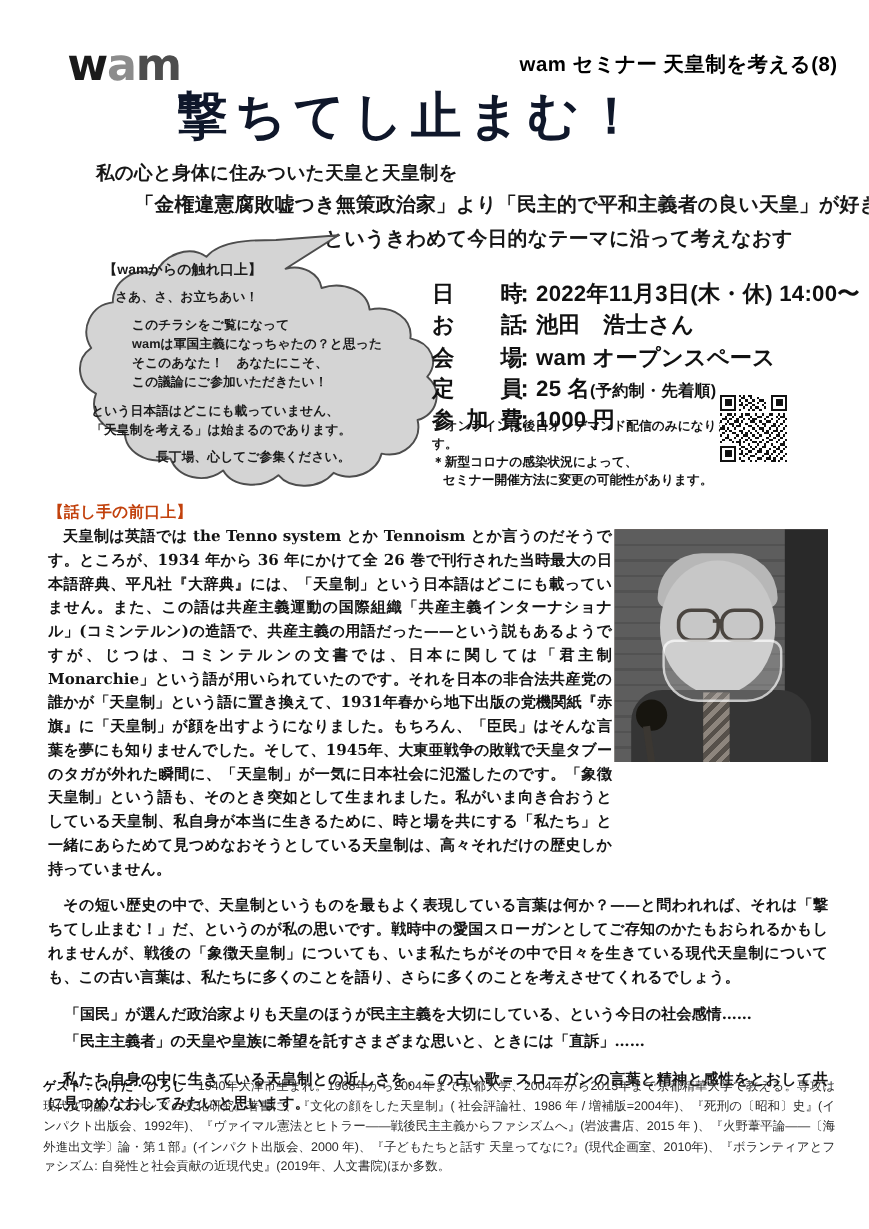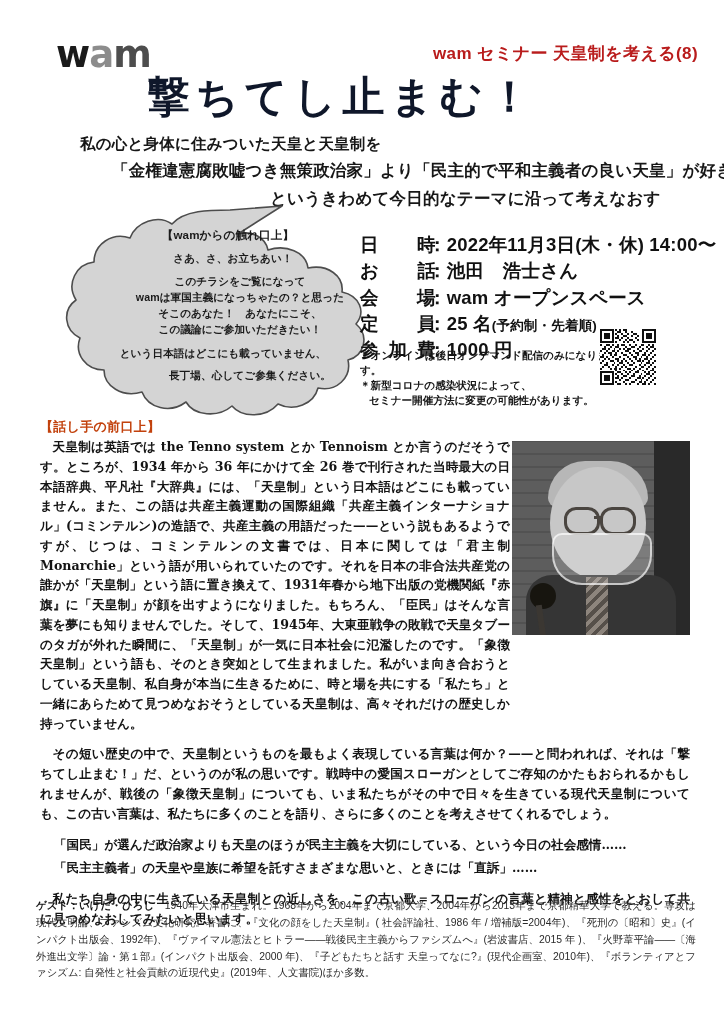--- a/index.html
+++ b/index.html
@@ -19,21 +19,21 @@
   .logo{
     position:absolute;left:40px;top:16px;
     font-family:"DejaVu Sans",sans-serif;
     font-size:37px;font-weight:700;letter-spacing:-1px;line-height:1;
   }
   .logo .l1{color:#1a1a1a;}
   .logo .l2{color:#8c8c8c;}
   .logo .l3{color:#4d4d4d;}
   .seminar-line{
     position:absolute;right:30px;top:22px;
-    font-size:17px;font-weight:700;letter-spacing:.4px;color:#b91c1c;
+    font-size:17px;font-weight:700;letter-spacing:.4px;color:#000000;
     white-space:nowrap;
   }
 
   
   .main-title{
     position:absolute;top:74px;left:0;width:724px;
     text-align:center;
     font-family:"DejaVu Serif","Liberation Serif",serif;
     font-size:42px;font-weight:700;letter-spacing:6px;
     color:#0f172a;line-height:1.1;
@@ -41,21 +41,21 @@
   }
 
   
   .sub-wrap{position:absolute;top:134px;left:0;width:724px;
     font-family:"DejaVu Serif","Liberation Serif",serif;font-weight:700;color:#171717;}
   .sub1{position:absolute;left:80px;top:0;font-size:15.5px;letter-spacing:.2px;white-space:nowrap;}
   .sub2{position:absolute;left:112px;top:26px;font-size:16.5px;letter-spacing:.2px;white-space:nowrap;}
   .sub3{position:absolute;left:270px;top:54px;font-size:16.5px;letter-spacing:.2px;white-space:nowrap;}
 
   
-  .bubble{position:absolute;left:52px;top:204px;width:330px;height:220px;text-align:center;}
+  .bubble{position:absolute;left:52px;top:194px;width:330px;height:220px;}
   .bubble svg{position:absolute;left:0;top:0;}
   .bubble-text{
     position:absolute;left:22px;top:22px;width:296px;
     font-size:10.6px;line-height:1.52;font-weight:700;color:#1a1a1a;
     letter-spacing:.1px;
   }
   .bt-head{font-size:11.6px;margin-bottom:6px;margin-left:12px;}
   .bt-l1{margin-left:22px;margin-bottom:7px;}
   .bt-blk{margin-left:36px;margin-bottom:8px;}
   .bt-blk2{margin-left:2px;margin-bottom:6px;}
@@ -169,20 +169,21 @@
       <div class="bt-head">【wamからの触れ口上】</div>
       <div class="bt-l1">さあ、さ、お立ちあい！</div>
       <div class="bt-blk">
         <div>このチラシをご覧になって</div>
         <div>wamは軍国主義になっちゃたの？と思った</div>
         <div>そこのあなた！　あなたにこそ、</div>
         <div>この議論にご参加いただきたい！</div>
       </div>
       <div class="bt-blk2">
         <div>という日本語はどこにも載っていません、</div>
+        <div>「天皇制を考える」は始まるのであります。</div>
       </div>
       <div class="bt-last">長丁場、心してご参集ください。</div>
     </div>
   </div>
 
   <div class="details">
     <div class="drow">
       <span class="dlabel">日　時</span>：<span>2022年11月3日(木・休) 14:00〜</span>
     </div>
     <div class="drow">

